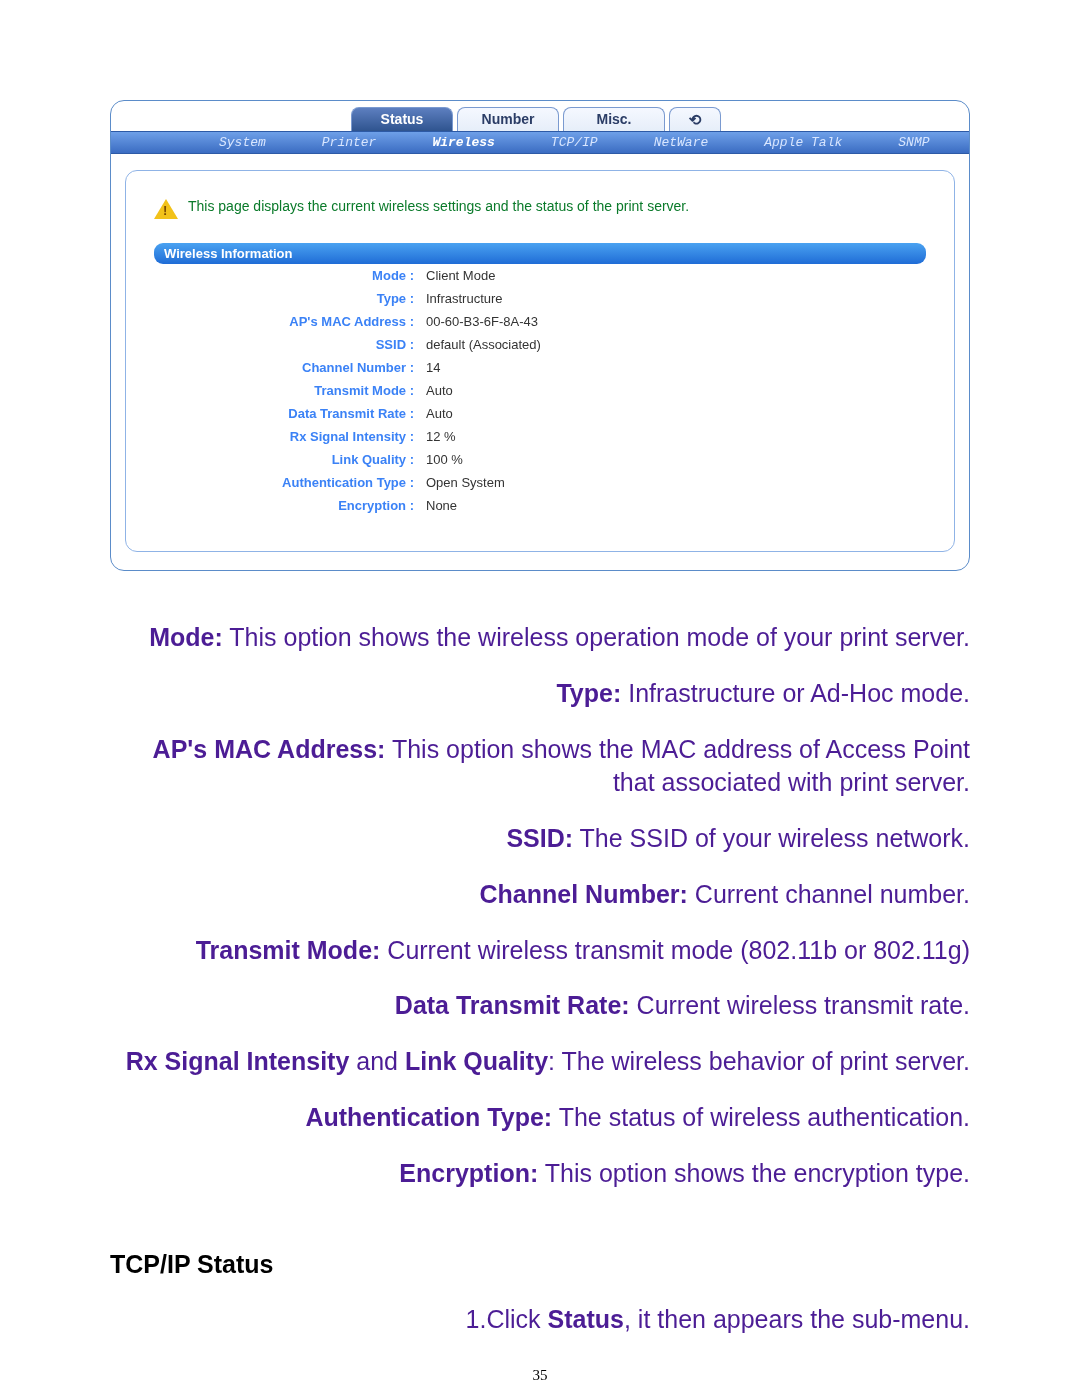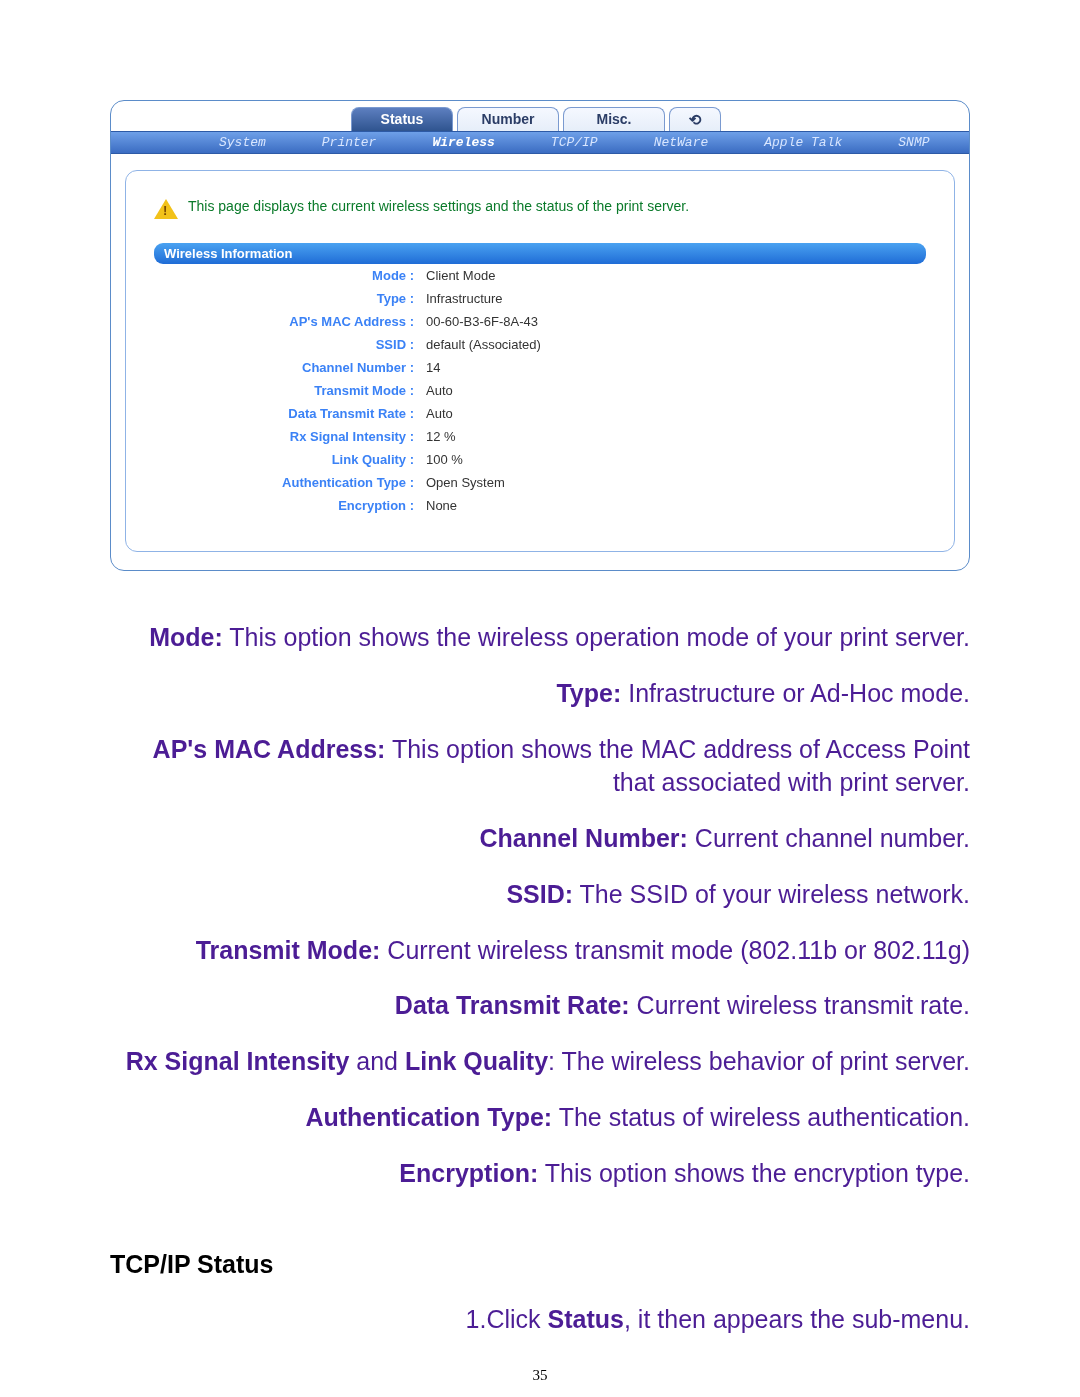--- a/index.html
+++ b/index.html
@@ -238,22 +238,22 @@
           </table>
 
       </div>
     </div>
   </div>
 
   <div class="doc-body">
     <p><span class="b">Mode:</span><span> This option shows the wireless operation mode of your print server.</span></p>
     <p><span class="b">Type:</span><span> Infrastructure or Ad-Hoc mode.</span></p>
     <p><span class="b">AP's MAC Address:</span><span> This option shows the MAC address of Access Point that associated with print server.</span></p>
+    <p><span class="b">SSID:</span><span> The SSID of your wireless network.</span></p>
     <p><span class="b">Channel Number:</span><span> Current channel number.</span></p>
-    <p><span class="b">SSID:</span><span> The SSID of your wireless network.</span></p>
     <p><span class="b">Transmit Mode:</span><span> Current wireless transmit mode (802.11b or 802.11g)</span></p>
     <p><span class="b">Data Transmit Rate:</span><span> Current wireless transmit rate.</span></p>
     <p>
       <span class="b">Rx Signal Intensity</span><span> and </span><span class="b">Link Quality</span><span>: The wireless behavior of print server.</span>
     </p>
     <p><span class="b">Authentication Type:</span><span> The status of wireless authentication.</span></p>
     <p><span class="b">Encryption:</span><span> This option shows the encryption type.</span></p>
 
     <h2>TCP/IP Status</h2>
 

